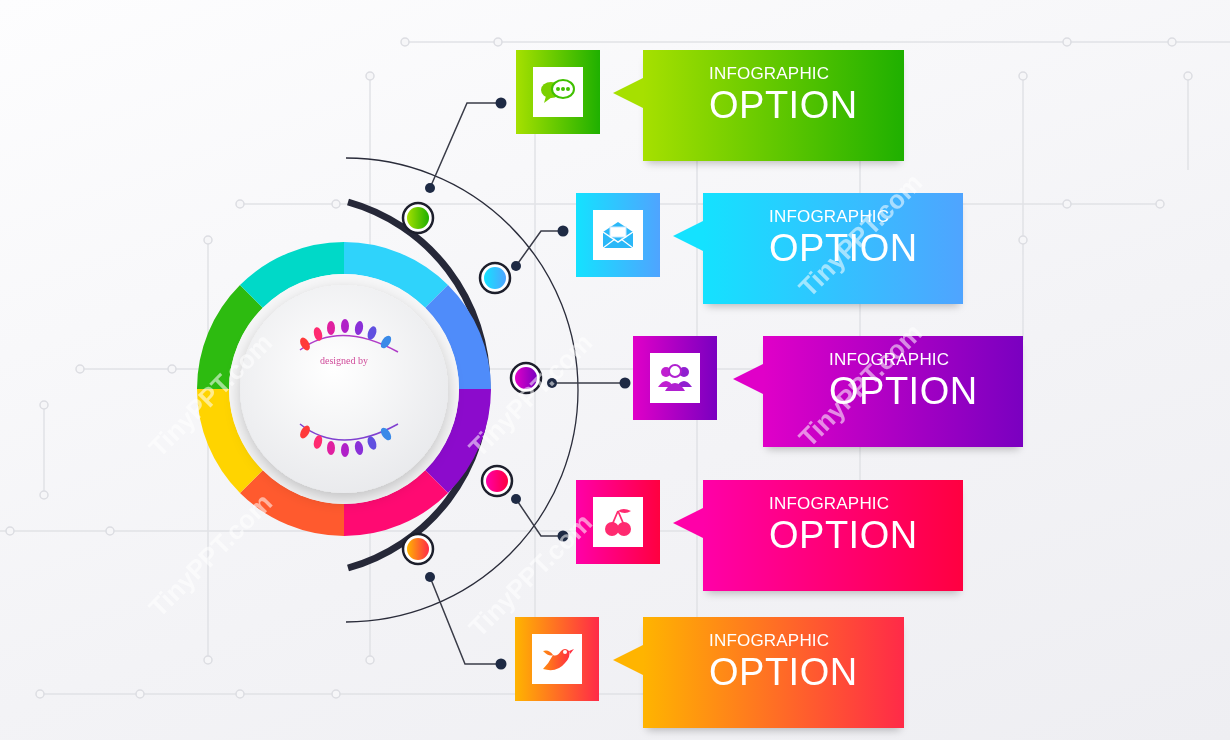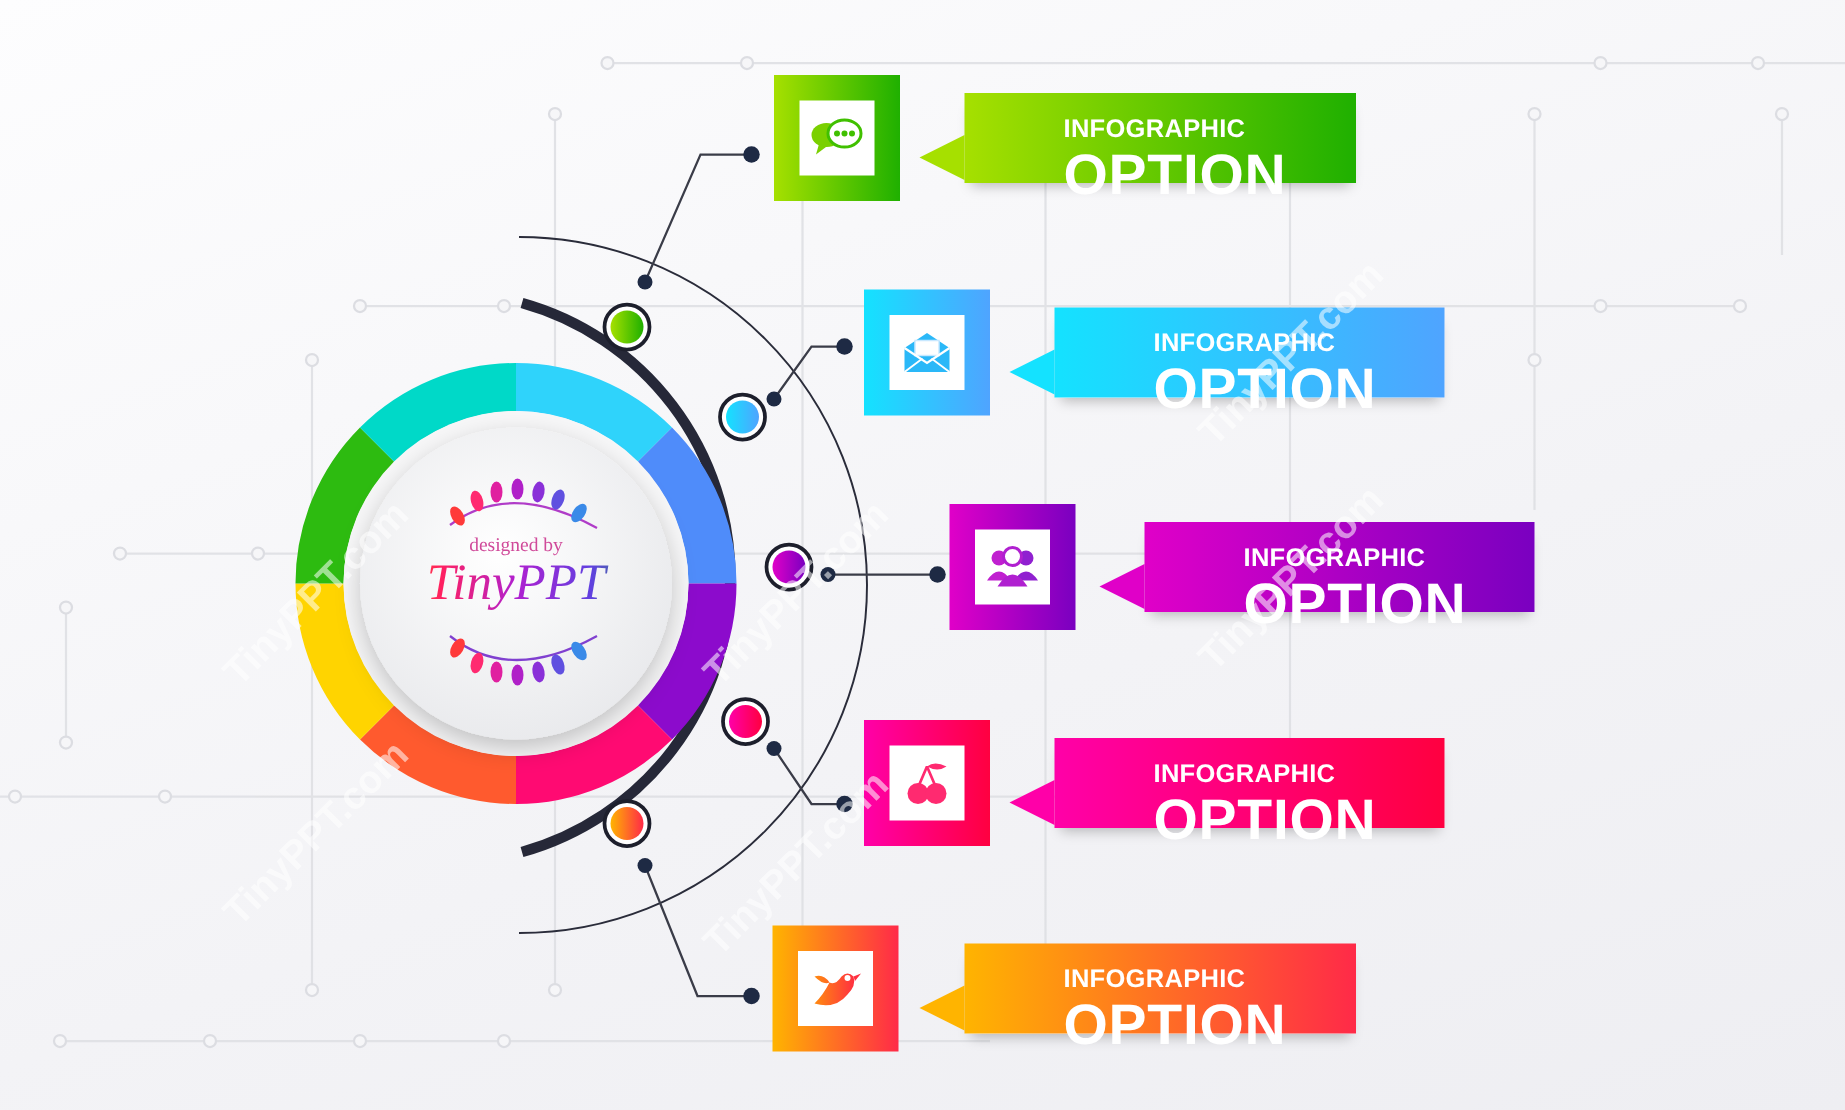--- a/index.html
+++ b/index.html
@@ -1,21 +1,21 @@
 <!DOCTYPE html>
 <html><head>
 <meta charset="utf-8">
 <style>
   html,body{margin:0;padding:0;}
   body{width:1230px;height:740px;overflow:hidden;background:linear-gradient(160deg,#fdfdfe 0%,#f3f3f6 60%,#eeeef2 100%);font-family:"Liberation Sans",sans-serif;position:relative;}
   #stage{position:absolute;left:0;top:0;width:1230px;height:740px;}
   .card{position:absolute;height:86px;}
   .icon-box{position:absolute;left:0;top:0;width:84px;height:84px;}
   .icon-inner{position:absolute;left:17px;top:17px;width:50px;height:50px;background:#fff;display:flex;align-items:center;justify-content:center;}
-  .label-box{position:absolute;top:12px;height:60px;box-shadow:0 6px 8px -4px rgba(0,0,0,0.25);font-weight:bold;}
+  .label-box{position:absolute;top:0;height:111px;box-shadow:0 6px 8px -4px rgba(0,0,0,0.25);}
   .pointer{position:absolute;left:-30px;top:28px;width:0;height:0;border-top:15px solid transparent;border-bottom:15px solid transparent;border-right:30px solid;}
   .lbl-small{position:absolute;left:66px;top:14px;color:#fff;font-size:17px;letter-spacing:0.2px;}
   .lbl-big{position:absolute;left:66px;top:34px;color:#fff;font-size:38px;letter-spacing:0.5px;}
 </style>
 </head>
 <body>
 
 <div id="stage">
 
   <svg width="1230" height="740" style="position:absolute;left:0;top:0">
@@ -159,22 +159,21 @@
       <circle cx="526" cy="378" r="15" fill="#fff"></circle>
         <circle cx="526" cy="378" r="11" fill="url(#gPurple)" stroke="none"></circle>
       <circle cx="497" cy="481" r="15" fill="#fff"></circle>
         <circle cx="497" cy="481" r="11" fill="url(#gPink)" stroke="none"></circle>
       <circle cx="418" cy="549" r="15" fill="#fff"></circle>
         <circle cx="418" cy="549" r="11" fill="url(#gOrange)" stroke="none"></circle>
     </g>
   </svg>
 
   <div style="position:absolute;left:244px;top:355px;width:200px;text-align:center;">
-    <div style="font-family:'Liberation Serif',serif;font-size:13px;color:#d04a9a;">designed by</div>
-    <div style="font-family:'Liberation Serif',serif;font-style:italic;font-size:34px;line-height:36px;background:linear-gradient(90deg,#ff8a00,#ff2060,#b020d0,#6040e0,#20b040);-webkit-background-clip:text;background-clip:text;color:transparent;">TinyPPT</div>
+    <div style="font-family:'Liberation Serif',serif;font-size:10px;color:#d04a9a;">designed by</div>
   </div>
 
   <div class="card" style="left:516px;top:50px;width:388px;">
     <div class="icon-box" style="background:linear-gradient(90deg,#a6e000,#1fb000);">
       <div class="icon-inner">
         <svg width="36" height="28" viewBox="0 0 36 28">
           <ellipse cx="11" cy="12" rx="10" ry="8" fill="#7ad000"></ellipse>
             <path d="M6 18 L4 25 L12 19Z" fill="#7ad000"></path>
           <ellipse cx="23" cy="11" rx="11" ry="9" fill="#fff" stroke="#40c000" stroke-width="2"></ellipse>
           <circle cx="18" cy="11" r="2" fill="#40c000"></circle>

